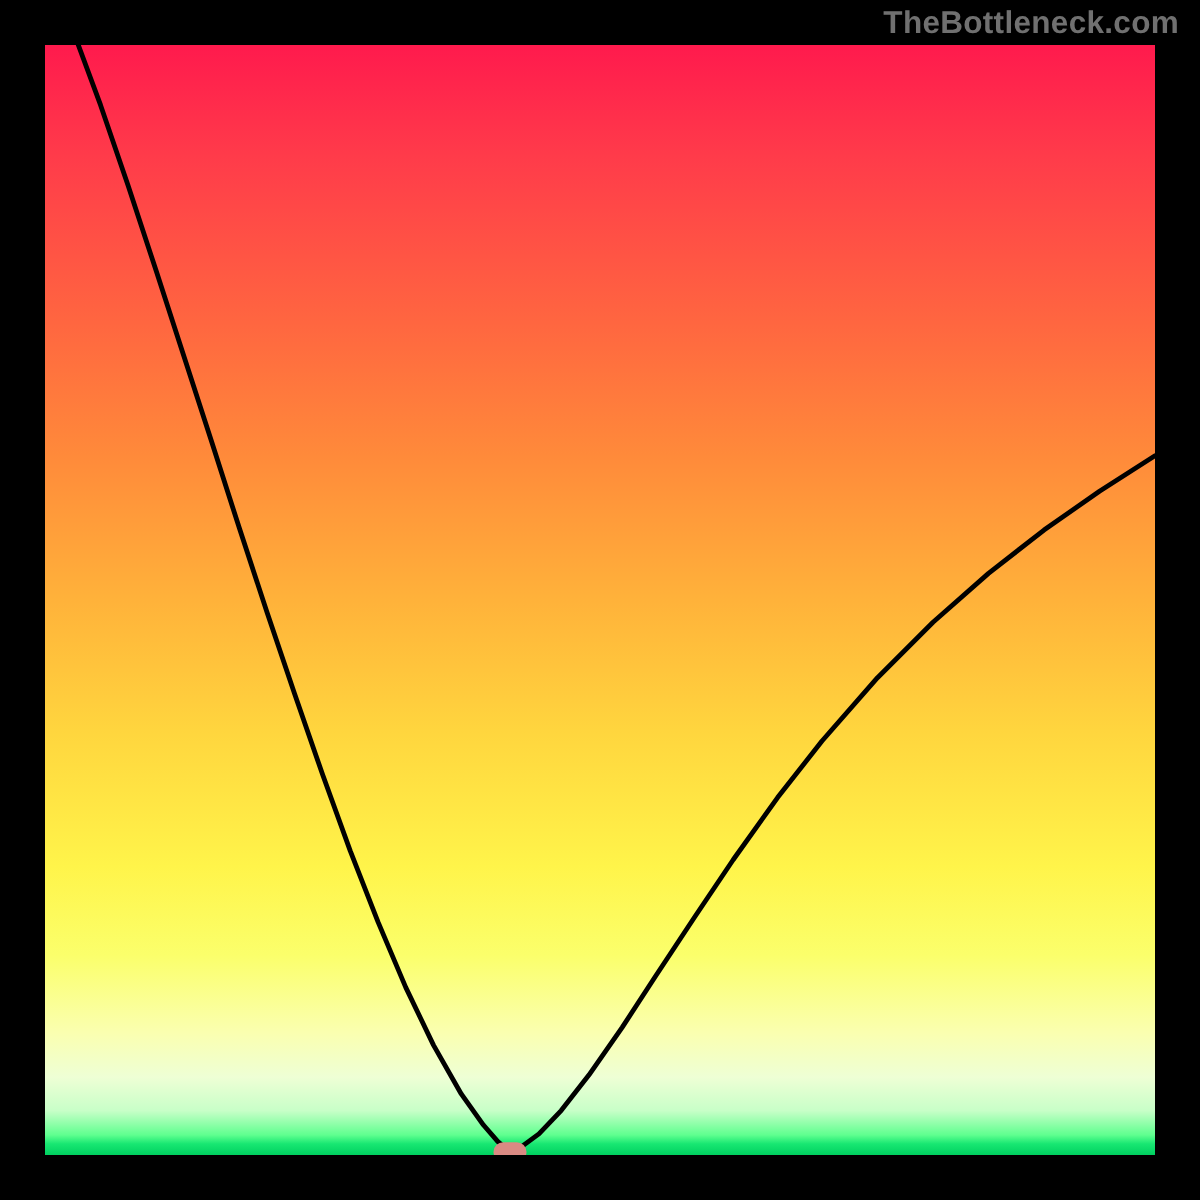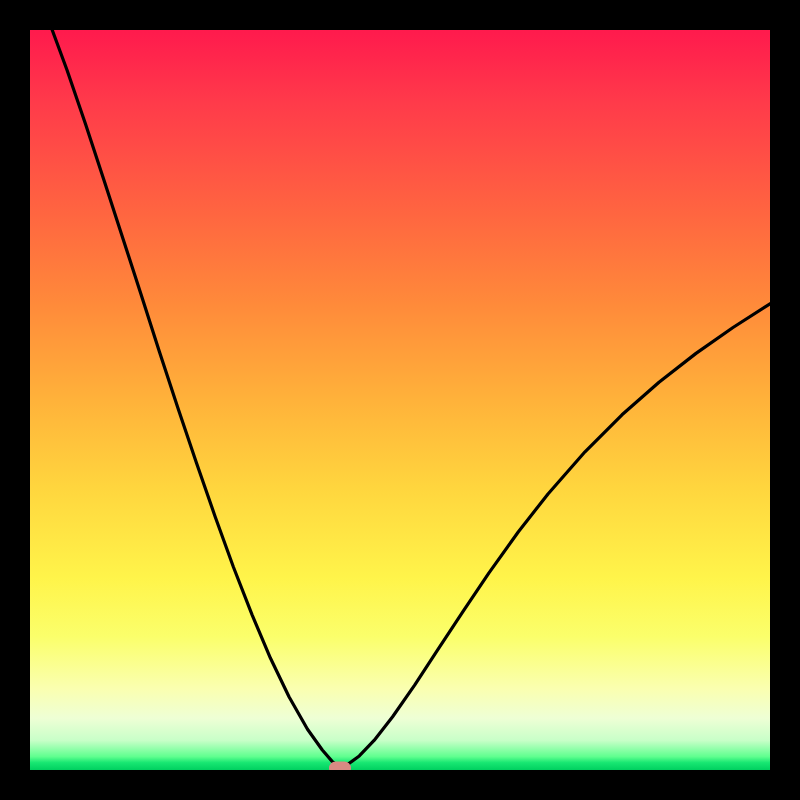--- a/index.html
+++ b/index.html
@@ -78,13 +78,14 @@
 <div class="frame">
 
   <div class="plot">
     <div class="gradient-bg"></div>
     <svg class="curve" viewBox="0 0 740 740" preserveAspectRatio="none">
       <path id="curve-path" d="M22.20 0.00 L37.00 39.96 L55.50 93.98 L74.00 150.22 L92.50 207.20 L111.00 264.18 L129.50 321.90 L148.00 378.14 L166.50 432.90 L185.00 486.18 L203.50 537.24 L222.00 584.60 L240.50 628.26 L259.00 666.74 L277.50 699.30 L292.30 720.02 L301.92 731.12 L310.06 737.78 L318.20 734.08 L329.30 725.94 L344.10 710.40 L362.60 686.72 L384.80 654.90 L407.00 620.86 L432.90 581.64 L458.80 543.16 L488.40 501.72 L518.00 463.98 L555.00 421.80 L592.00 384.80 L629.00 352.24 L666.00 323.38 L703.00 297.48 L740.00 273.80" fill="none" stroke="#000" stroke-width="3.2" stroke-linecap="round" stroke-linejoin="round"></path>
     </svg>
     <div class="marker" id="marker" style="left: 310.06px; top: 737.78px;"></div>
   </div>
 
+  <div class="watermark">TheBottleneck.com</div>
 </div>
 
 </body></html>

